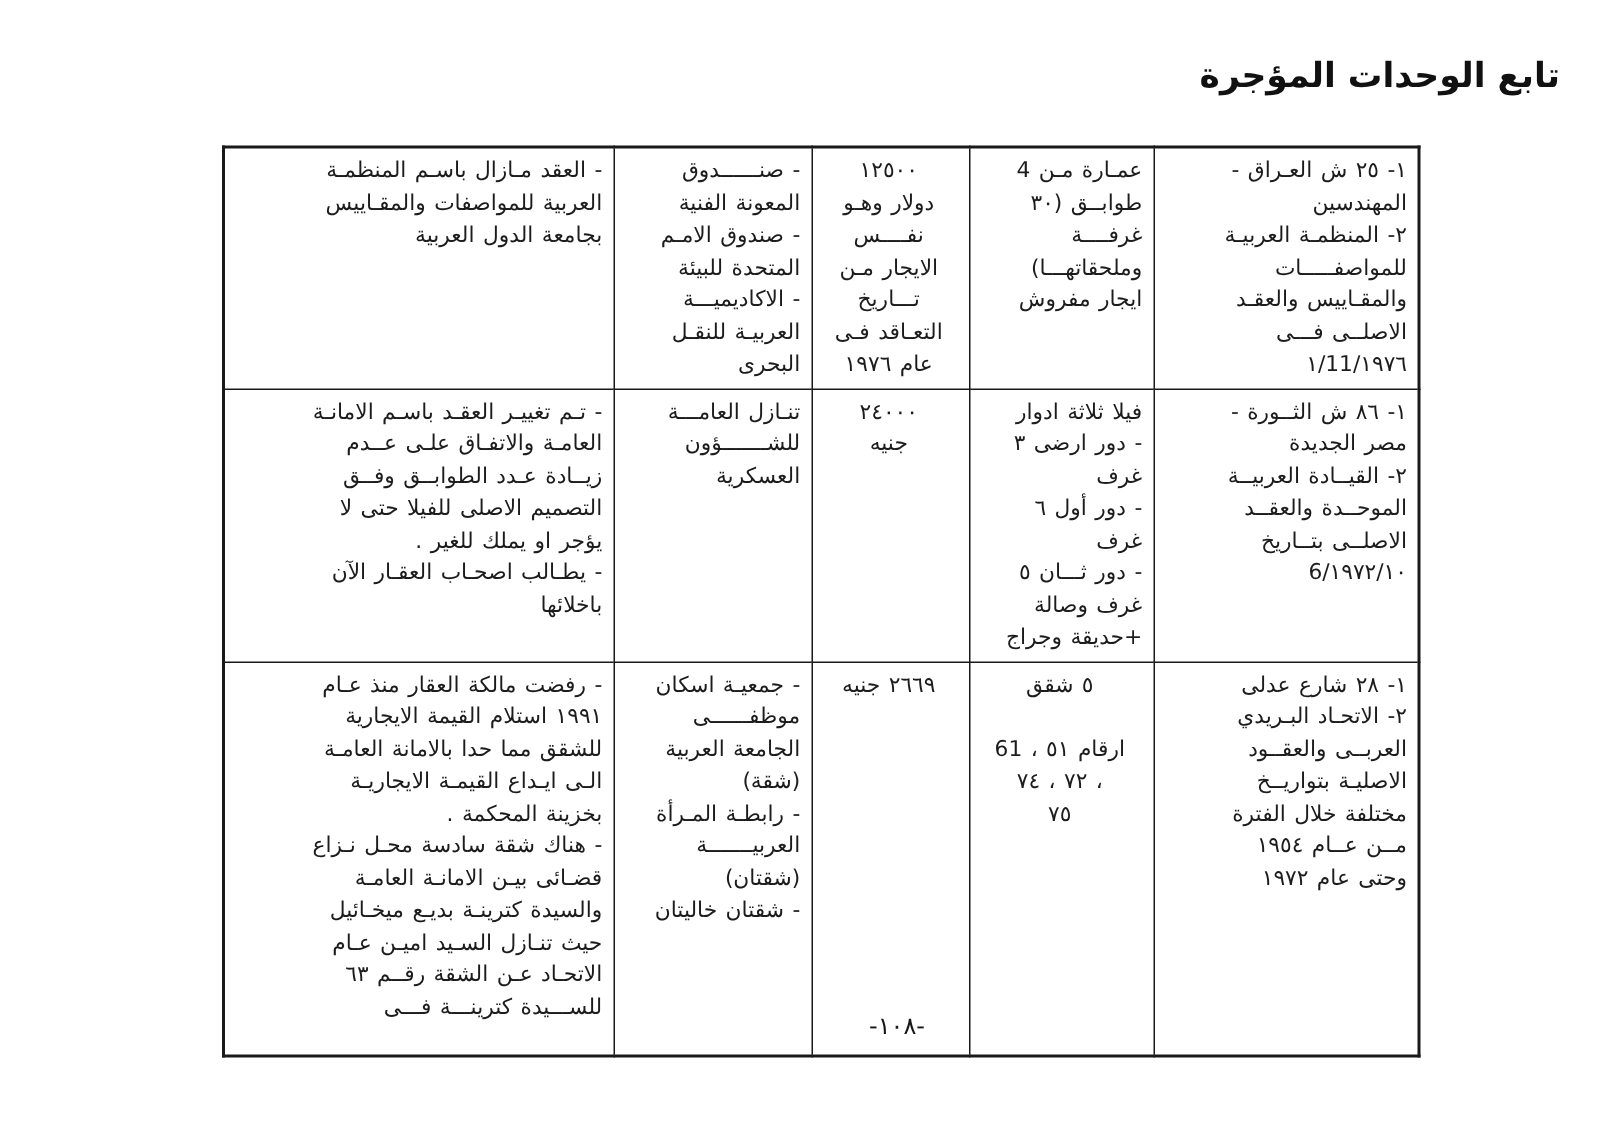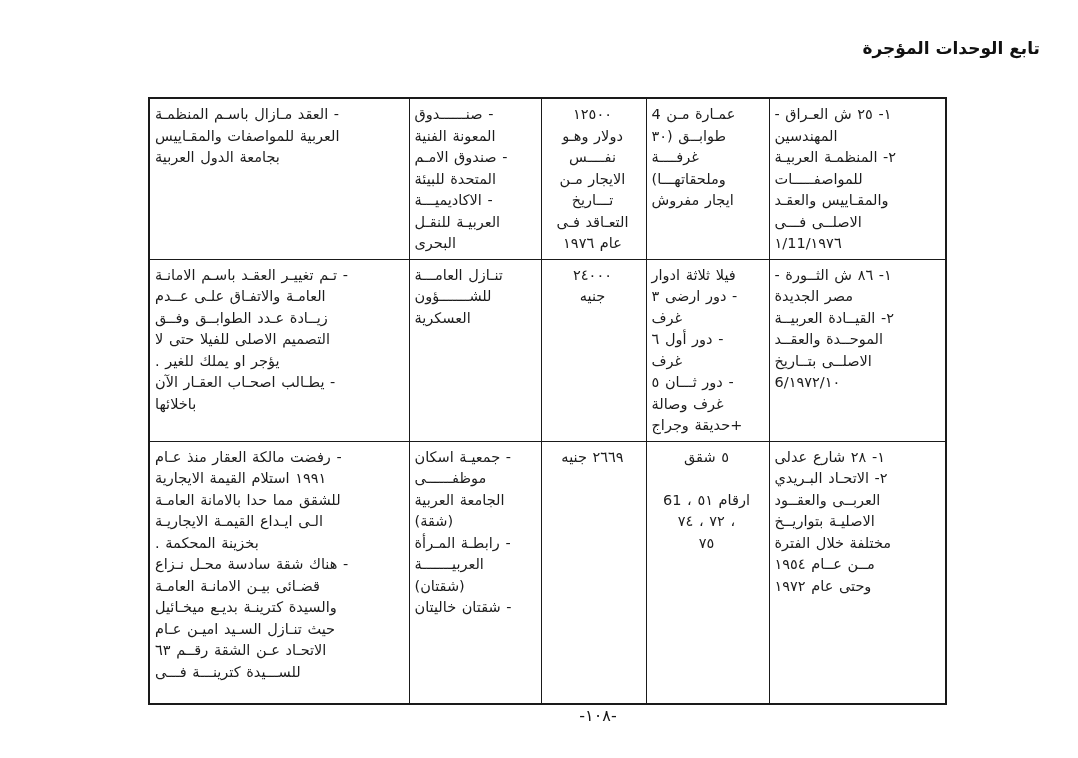--- a/index.html
+++ b/index.html
@@ -13,21 +13,21 @@
     position: relative;
     font-family: "DejaVu Sans", sans-serif;
     color: #1c1c1c;
     overflow: hidden;
   }
   .doc-header {
     position: absolute;
     top: 38px;
     right: 38px;
     direction: rtl;
-    font-size: 17px;
+    font-size: 23px;
     font-weight: bold;
     letter-spacing: 0.5px;
     color: #111;
   }
   .main-table {
     position: absolute;
     top: 97px;
     left: 148px;
     width: 797px;
     direction: rtl;
@@ -35,39 +35,38 @@
     table-layout: fixed;
     border: 2px solid #1a1a1a;
   }
   .main-table td {
     border: 1px solid #1a1a1a;
     vertical-align: top;
     padding: 5px 7px 4px 5px;
     font-size: 14.5px;
     line-height: 21.5px;
     white-space: pre-line;
-    text-align: left;
+    text-align: right;
     word-spacing: 1px;
   }
   tr.row-1 { height: 151px; }
   tr.row-2 { height: 157px; }
   tr.row-3 { height: 263px; }
   td.cell-rent { text-align: center; }
   td.cell-unit-centered { text-align: center; }
   .page-number {
     position: absolute;
     top: 674px;
     left: 538px;
     width: 120px;
     direction: rtl;
     font-size: 16px;
     letter-spacing: 2px;
     text-align: center;
     color: #161616;
-    margin-top: 32px;
   }
 </style>
 </head>
 <body>
 
 <div class="doc-header">تابع الوحدات المؤجرة</div>
 
 <table class="main-table">
   <colgroup>
     <col style="width:177px">

